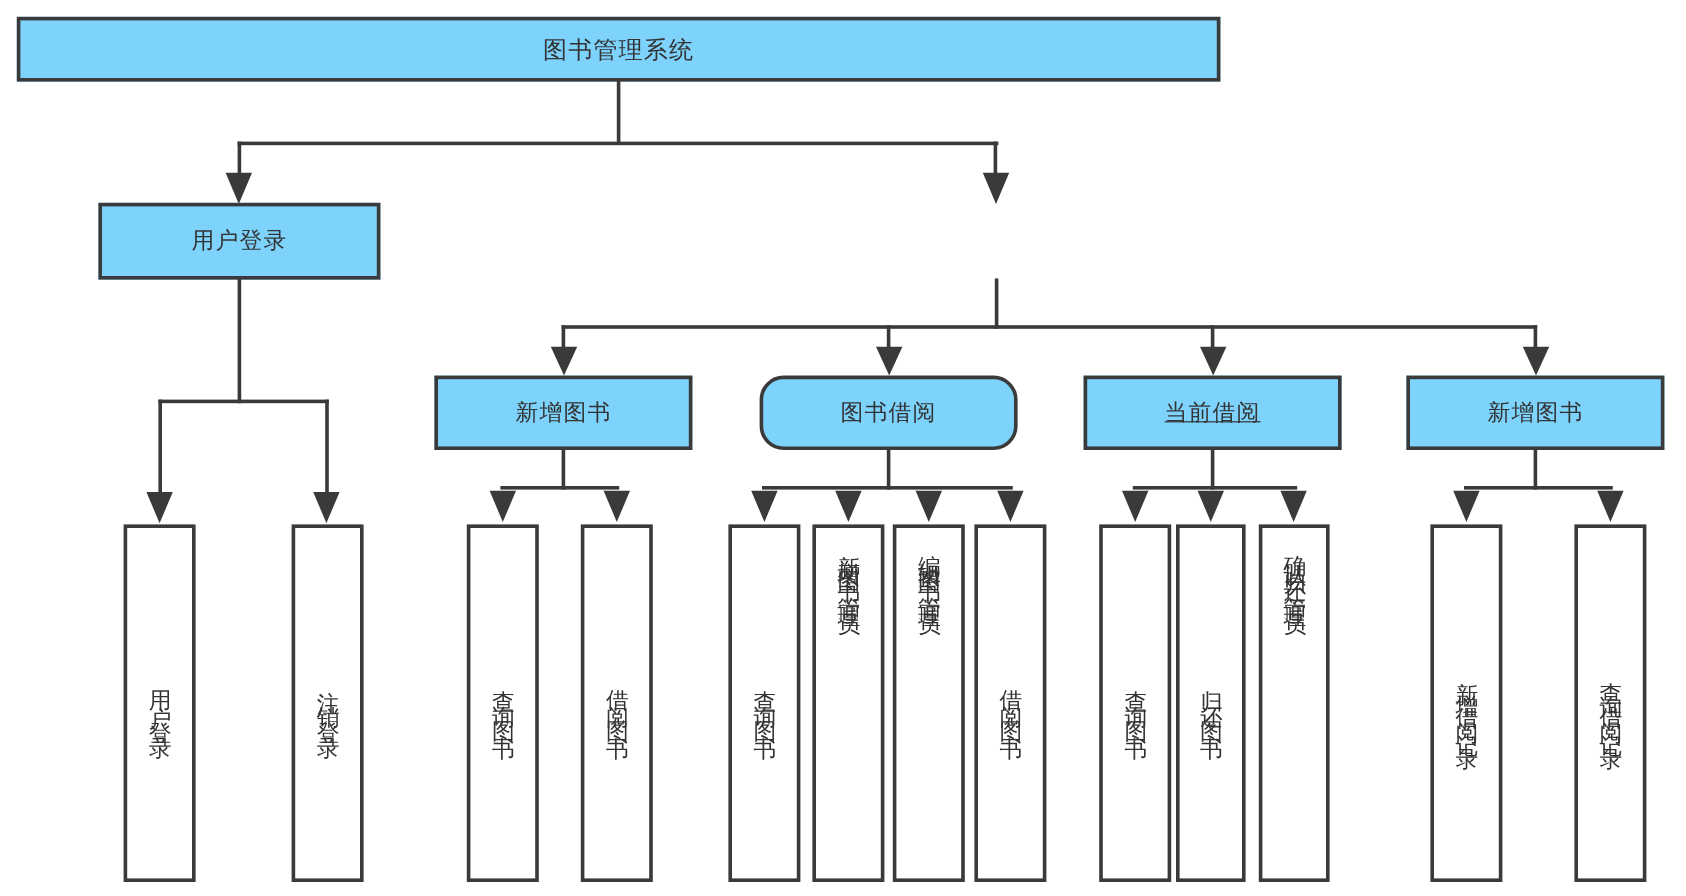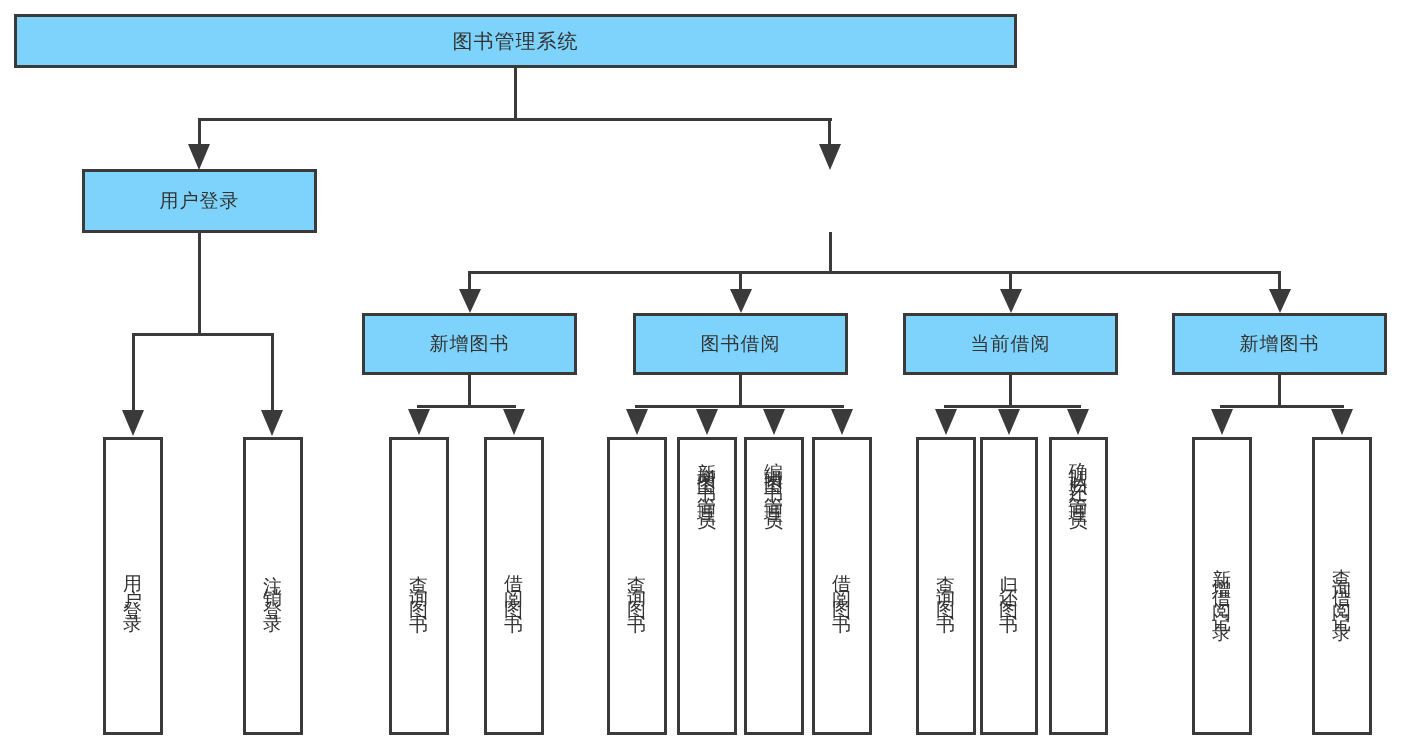--- a/index.html
+++ b/index.html
@@ -104,24 +104,24 @@
   <div class="vl" style="left:739px;top:271px;height:20px;"></div>
   <div class="ah" style="left:730px;top:289px;border-top-width:24px;"></div>
   <div class="vl" style="left:1009px;top:271px;height:20px;"></div>
   <div class="ah" style="left:1000px;top:289px;border-top-width:24px;"></div>
   <div class="vl" style="left:1278px;top:271px;height:20px;"></div>
   <div class="ah" style="left:1269px;top:289px;border-top-width:24px;"></div>
 
   <div class="box" style="left:362px;top:313px;width:215px;height:62px;">
     <span>新增图书</span>
   </div>
-  <div class="box" style="left:633px;top:313px;width:215px;height:62px;">
+  <div class="box" style="left:633px;top:313px;width:215px;height:62px;border-radius:20px;">
     <span>图书借阅</span>
   </div>
-  <div class="box" style="left:903px;top:313px;width:215px;height:62px;">
+  <div class="box" style="left:903px;top:313px;width:215px;height:62px;text-decoration:underline;">
     <span>当前借阅</span>
   </div>
   <div class="box" style="left:1172px;top:313px;width:215px;height:62px;">
     <span>新增图书</span>
   </div>
 
   <div class="vl" style="left:468px;top:374px;height:34px;"></div>
   <div class="hl" style="left:417px;top:405px;width:99px;"></div>
   <div class="ah" style="left:408px;top:409px;"></div>
   <div class="ah" style="left:503px;top:409px;"></div>

